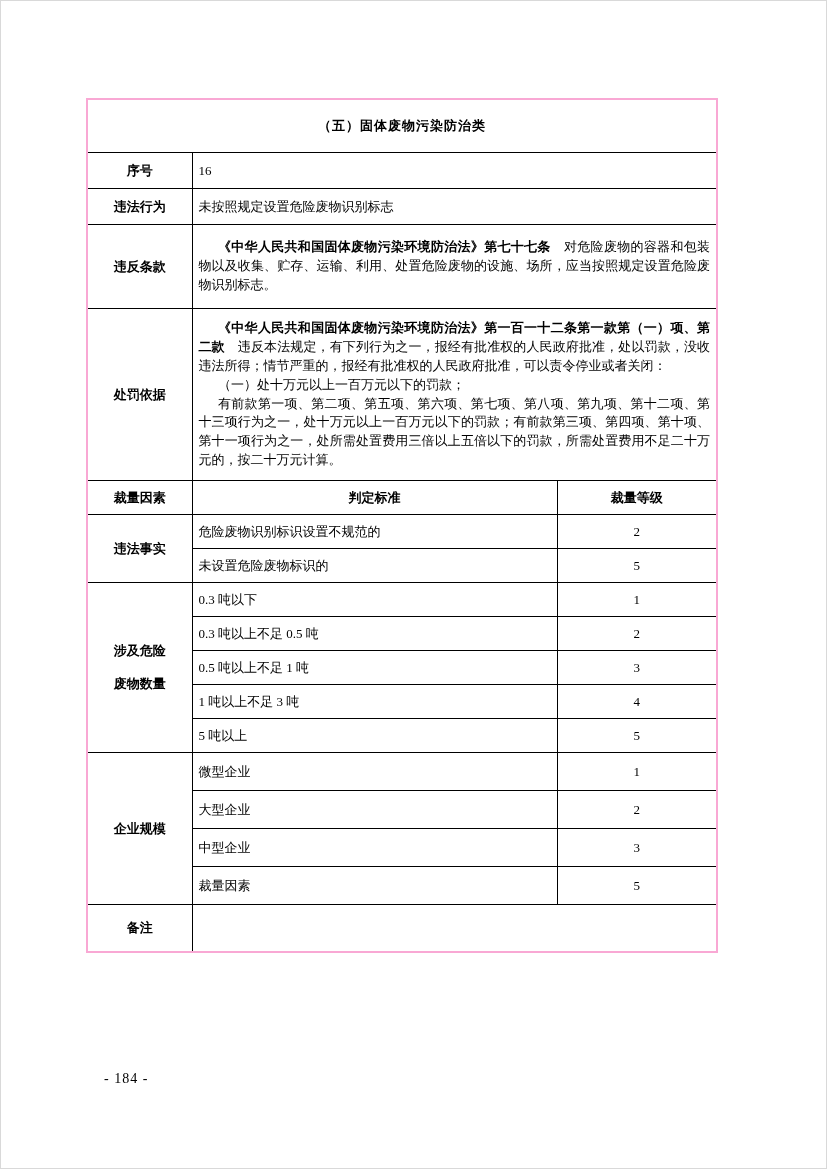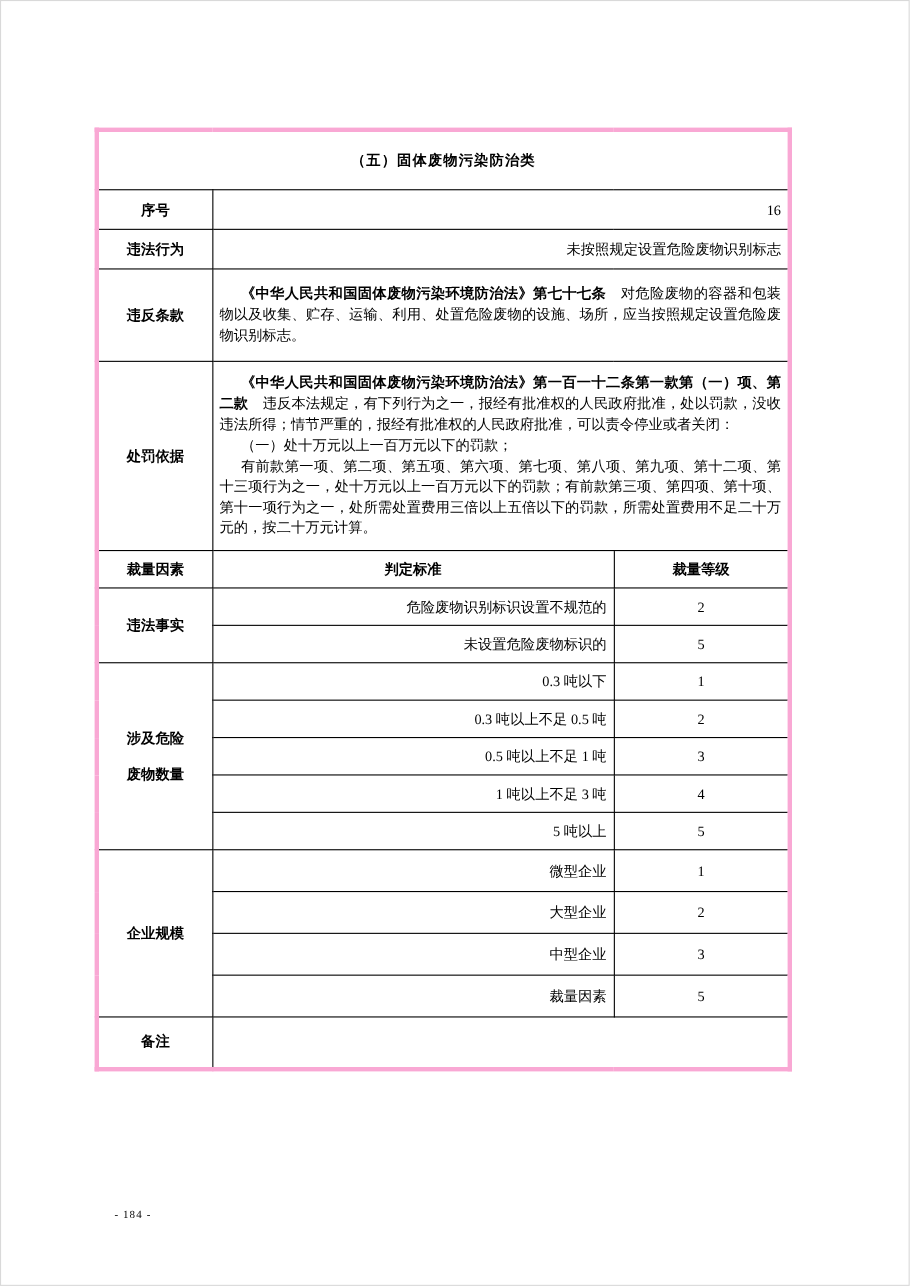--- a/index.html
+++ b/index.html
@@ -15,25 +15,25 @@
     position: absolute;
     top: 0; left: 0;
     width: 825px;
     height: 1167px;
     border: 1px solid #d9d9d9;
     background: #ffffff;
   }
   table.doc-table {
     position: absolute;
     left: 85px;
-    top: 115px;
+    top: 97px;
     width: 630px;
     border-collapse: collapse;
     table-layout: fixed;
-    border: 4px solid #f9a8d4;
+    border: 2px solid #f9a8d4;
   }
   .doc-table td {
     border: 1px solid #000;
     padding: 2px 6px;
     font-size: 13px;
     vertical-align: middle;
     word-break: break-all;
   }
   col.c1 { width: 105px; }
   col.c2 { width: 365px; }
@@ -48,21 +48,21 @@
   }
   .label {
     font-weight: bold;
     text-align: center;
     font-size: 14px;
   }
   .label-multiline {
     white-space: pre-line;
     line-height: 2.5;
   }
-  .center { text-align: right; }
+  .center { text-align: left; }
   .grade {
     text-align: center;
     vertical-align: top;
     padding-top: 3px;
   }
   .para-cell {
     text-align: justify;
     vertical-align: middle;
     padding: 4px 9px;
   }
@@ -81,23 +81,22 @@
   .r-header  { height: 34px; }
   .r-fact    { height: 34px; }
   .r-qty     { height: 34px; }
   .r-scale   { height: 38px; }
   .r-remark  { height: 47px; }
 
   .page-number {
     position: absolute;
     left: 103px;
     top: 1070px;
-    font-size: 10px;
+    font-size: 14px;
     letter-spacing: 1px;
-    margin-top: 28px;
   }
 </style>
 </head>
 <body>
 
 <div class="page">
 
   <table class="doc-table">
     <colgroup>
         <col class="c1">

